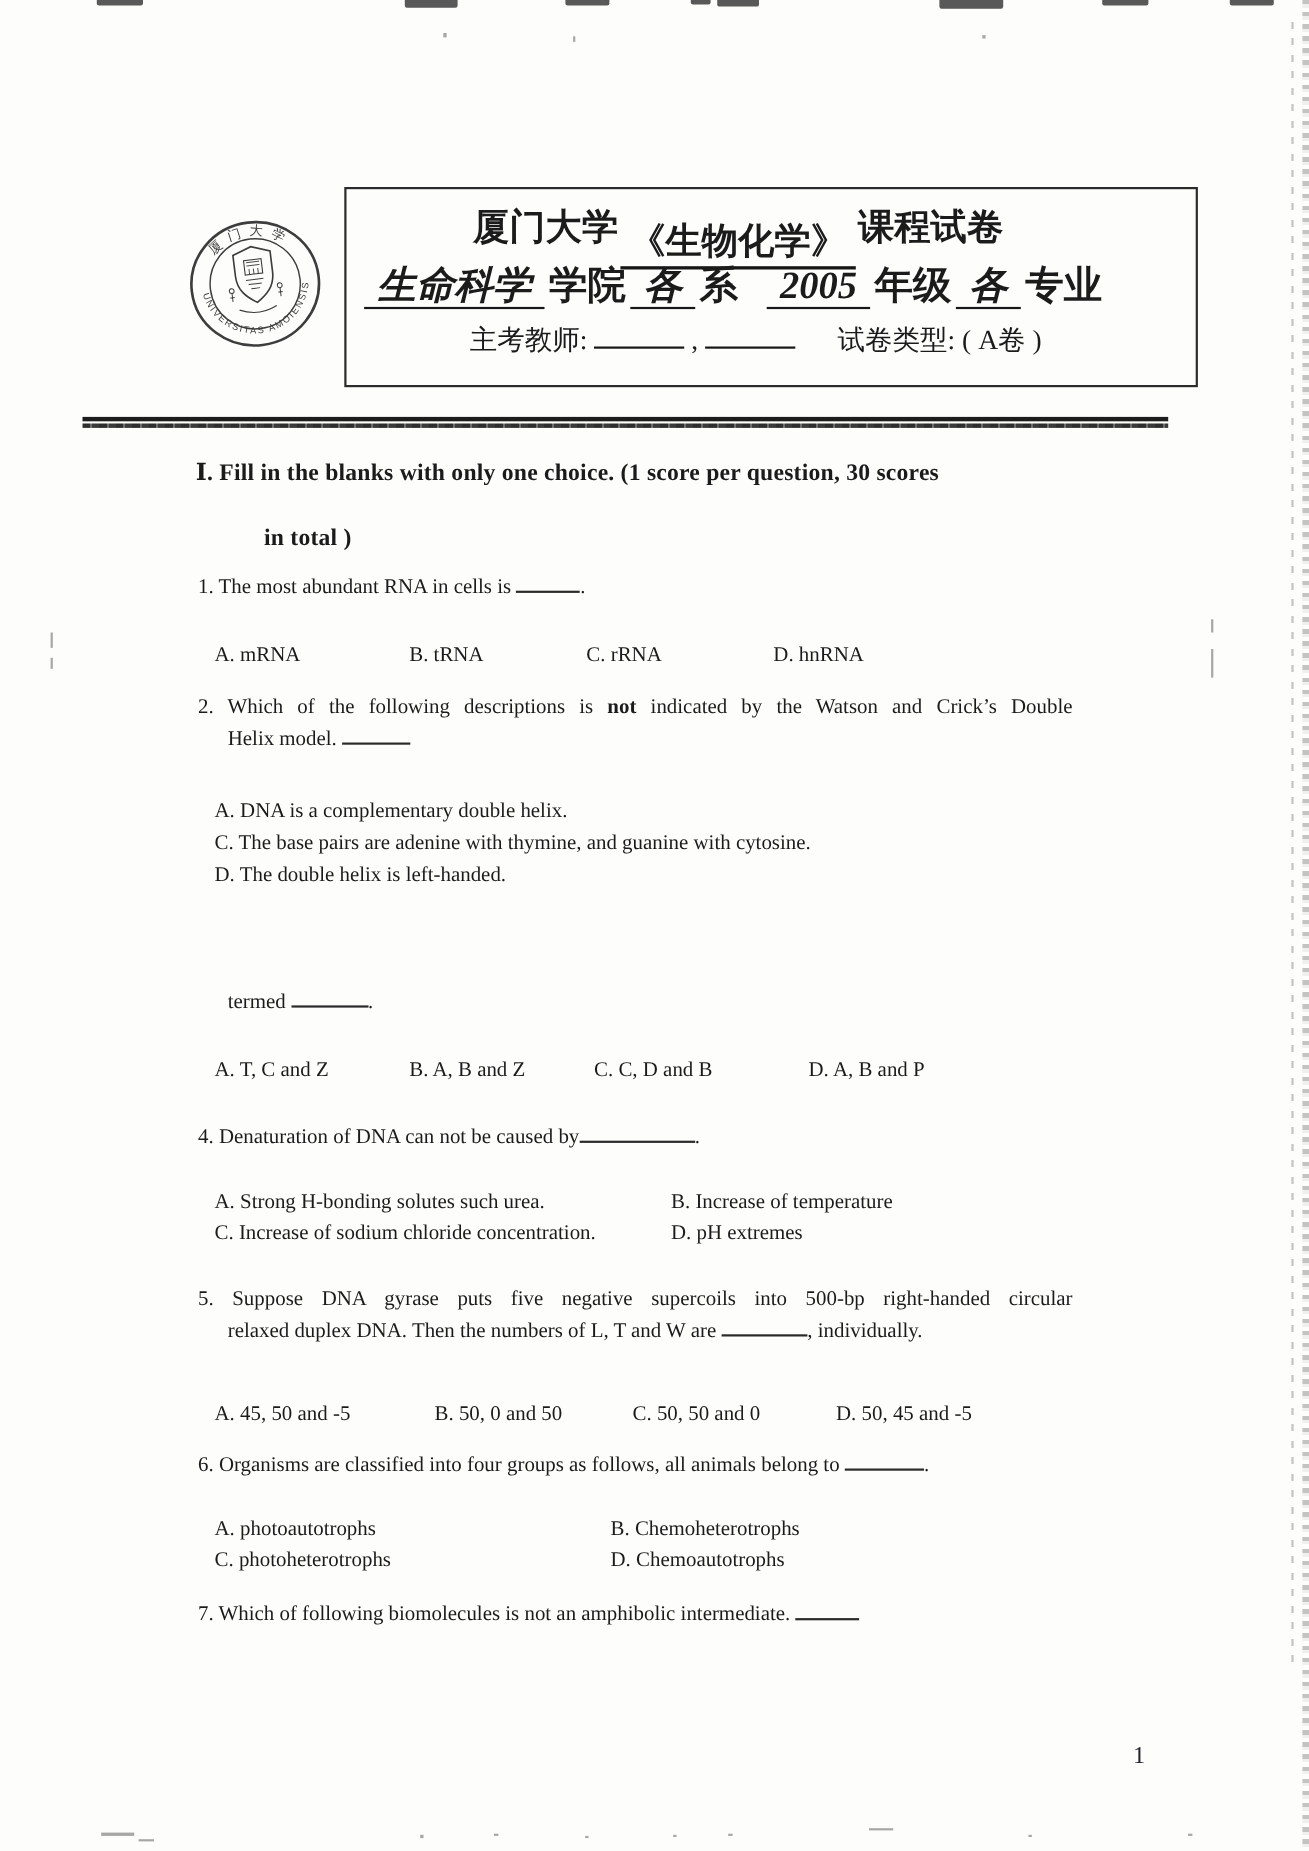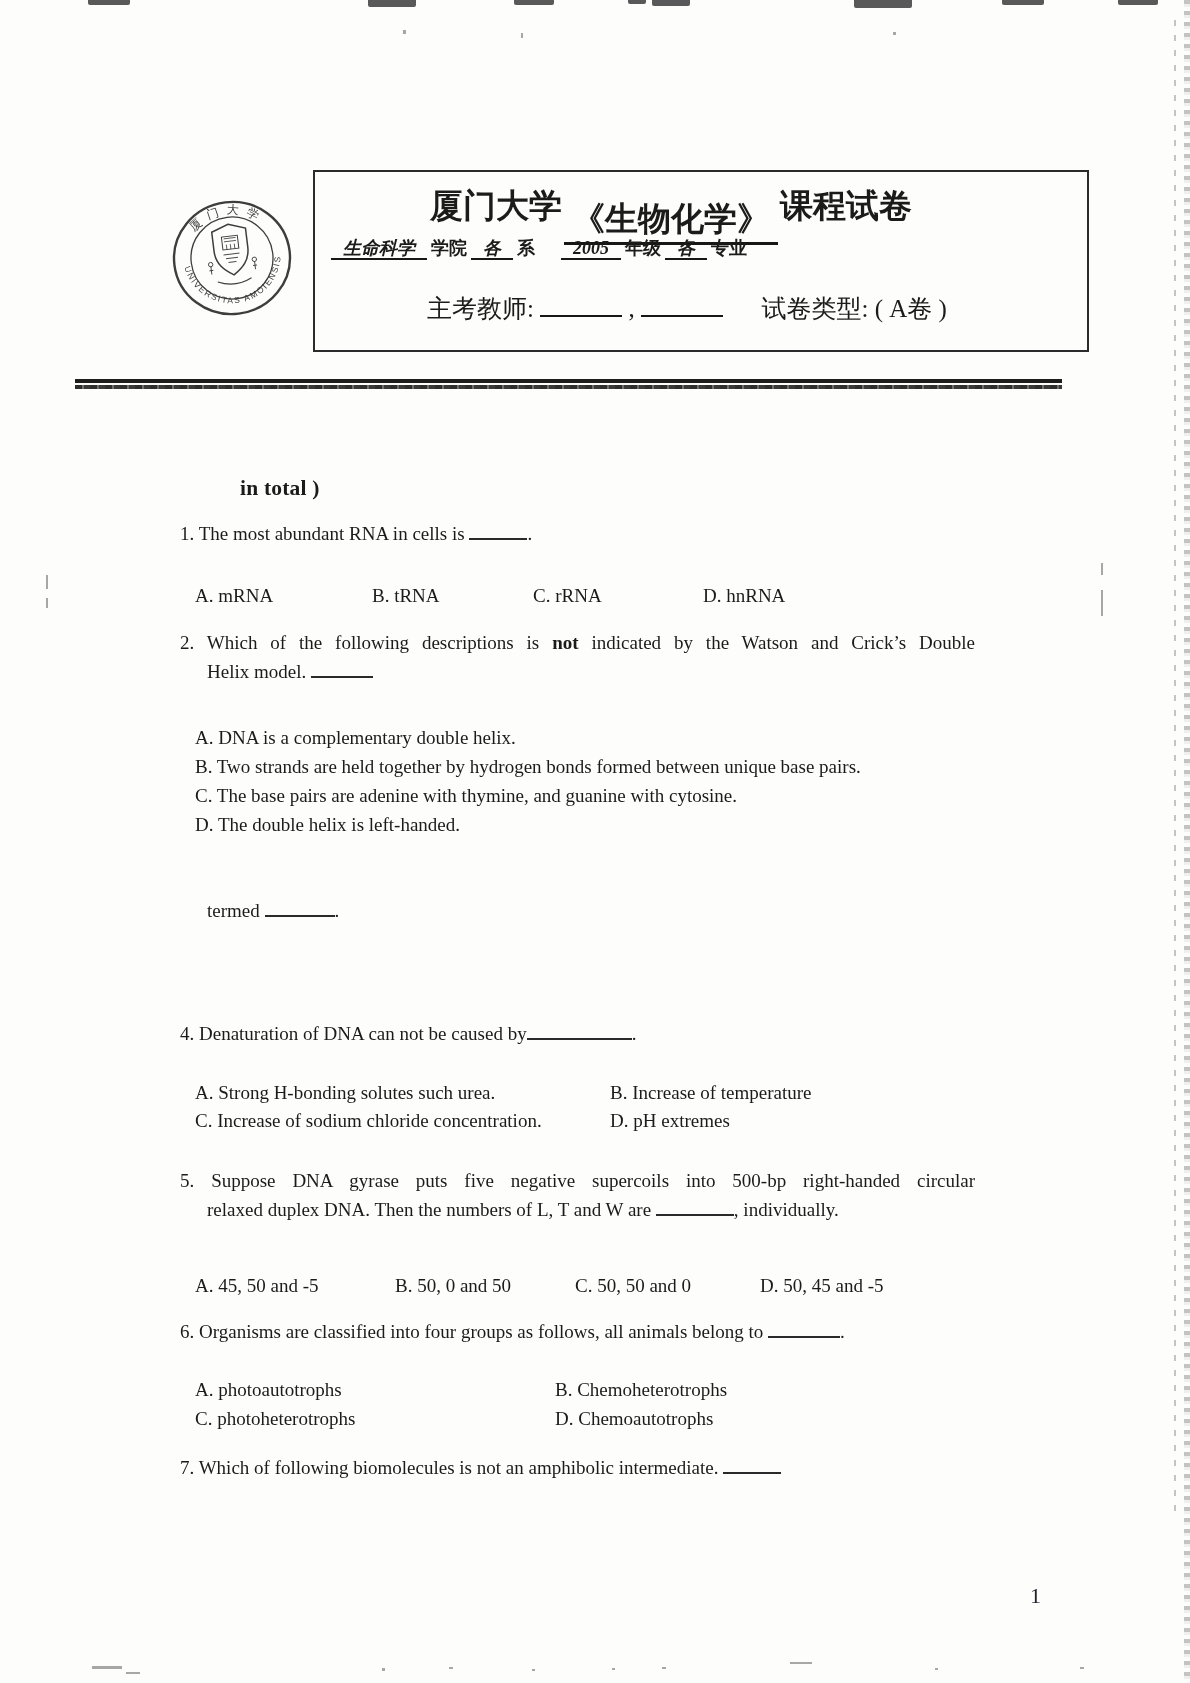--- a/index.html
+++ b/index.html
@@ -17,21 +17,21 @@
   .heading{position:absolute;font-size:21.5px;font-weight:bold;letter-spacing:.2px;white-space:nowrap;}
   .blank{display:inline-block;border-bottom:2px solid #2a2a2a;height:15px;vertical-align:baseline;}
   .opt-row{display:flex;}
   .opt-row > span{flex:0 0 auto;}
   .stack div{height:29px;}
   
   .hbox{position:absolute;left:313px;top:170px;width:772px;height:178px;border:2.5px solid #2b2b2b;background:#fdfdfb;}
   .htitle{position:absolute;top:12px;left:0;width:100%;display:flex;justify-content:center;padding-right:60px;box-sizing:border-box;
           font-size:33px;font-weight:bold;white-space:nowrap;}
   .htitle .book{border-bottom:3px solid #171717;padding:0 8px;margin:13px 2px;}
-  .hline2{position:absolute;top:64px;left:16px;font-size:18px;font-weight:bold;white-space:nowrap;}
+  .hline2{position:absolute;top:64px;left:16px;font-size:35px;font-weight:bold;white-space:nowrap;}
   .hline2 .u{border-bottom:2.5px solid #171717;padding:0 12px;font-style:italic;}
   .hline2 .lbl{padding:0 4px;}
   .hline3{position:absolute;top:120px;left:112px;font-size:25px;white-space:nowrap;}
   .hblank{display:inline-block;width:82px;border-bottom:2px solid #171717;height:22px;vertical-align:baseline;}
   
   .drule{position:absolute;left:75px;top:379px;width:987px;height:11px;}
   .drule .r1{position:absolute;top:0;left:0;right:0;height:3.5px;background:#1d1d1d;}
   .drule .r2{position:absolute;top:6px;left:0;right:0;height:3.5px;
              background:repeating-linear-gradient(90deg,#2e2e2e 0 7px,#6f6f6f 7px 9px,#3a3a3a 9px 15px);}
   .pagenum{position:absolute;left:1030px;top:1583px;font-size:22px;color:#23232e;}
@@ -124,20 +124,21 @@
       <span>试卷类型:</span>
       <span>( A卷 )</span>
     </div>
   </div>
 
   <div class="drule">
     <div class="r1"></div>
     <div class="r2"></div>
   </div>
 
+  <div class="heading" style="left:178px;top:417px">Ⅰ. Fill in the blanks with only one choice. (1 score per question, 30 scores</div>
   <div class="heading" style="left:240px;top:476px">in total )</div>
 
   <div class="line" style="left:180px;top:521px">
     <span>1.</span>
     <span>The most abundant RNA in cells is</span>
     <span class="blank" style="width:58px"></span><span>.</span>
   </div>
   <div class="line opt-row" style="left:195px;top:583px;width:920px">
     <span style="width:177px">A. mRNA</span>
     <span style="width:161px">B. tRNA</span>
@@ -150,28 +151,33 @@
     <span>Which of the following descriptions is</span>
     <b>not</b>
     <span>indicated by the Watson and Crick’s Double</span>
   </div>
   <div class="line" style="left:207px;top:659px">
     <span>Helix model.</span>
     <span class="blank" style="width:62px"></span>
   </div>
   <div class="line stack" style="left:195px;top:725px">
     <div>A. DNA is a complementary double helix.</div>
-    <div>B. Two strands are held together by hydrogen bonds formed between unique base pairs.</div>
     <div>C. The base pairs are adenine with thymine, and guanine with cytosine.</div>
     <div>D. The double helix is left-handed.</div>
   </div>
 
   <div class="line" style="left:207px;top:898px">
     <span>termed</span>
     <span class="blank" style="width:70px"></span><span>.</span>
+  </div>
+  <div class="line opt-row" style="left:195px;top:960px;width:920px">
+    <span style="width:177px">A. T, C and Z</span>
+    <span style="width:168px">B. A, B and Z</span>
+    <span style="width:195px">C. C, D and B</span>
+    <span>D. A, B and P</span>
   </div>
 
   <div class="line" style="left:180px;top:1021px">
     <span>4.</span>
     <span>Denaturation of DNA can not be caused by</span><span class="blank" style="width:105px"></span><span>.</span>
   </div>
   <div class="line opt-row" style="left:195px;top:1080px;width:920px">
     <span style="width:415px">A. Strong H-bonding solutes such urea.</span>
     <span>B. Increase of temperature</span>
   </div>

